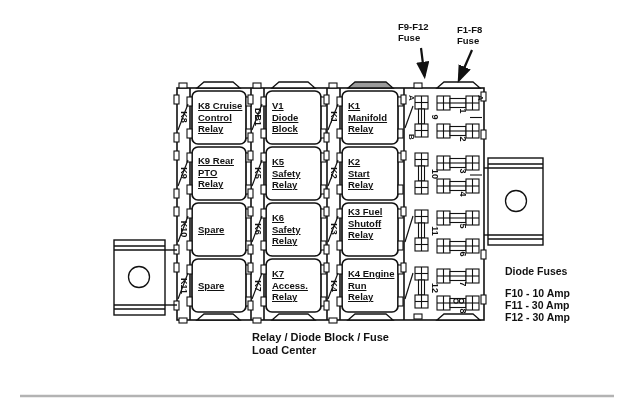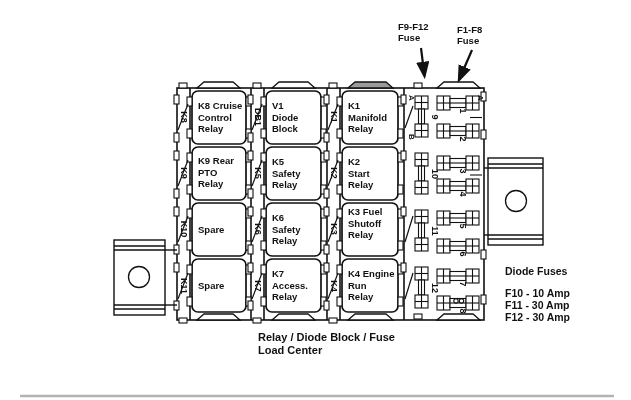--- a/index.html
+++ b/index.html
@@ -6,21 +6,21 @@
   .stage {
     position:relative; width:631px; height:400px; background:#ffffff;
     font-family:"Liberation Sans", sans-serif; color:#111; overflow:hidden;
   }
   .stage svg { position:absolute; left:0; top:0; }
   .lbl { position:absolute; color:#111; }
   .box {
     display:flex; align-items:center; padding-left:6px; box-sizing:border-box;
     font:bold 9.5px/11.5px "Liberation Sans", sans-serif;
   }
-  .box span { white-space:pre; }
+  .box span { white-space:pre;text-decoration:underline; }
   .rot { position:absolute; width:0; height:0; }
   .rot > span {
     position:absolute; white-space:nowrap; color:#111;
     transform:translate(-50%,-50%) rotate(90deg);
     font:bold 9px "Liberation Sans", sans-serif;
   }
   .rot.sm > span { font-size:8px; }
   .callout { font:bold 9.5px/11px "Liberation Sans", sans-serif; white-space:pre-line; }
   .caption { font:bold 11px/13px "Liberation Sans", sans-serif; white-space:pre-line; }
   .sparetitle { font:bold 10.5px/12px "Liberation Sans", sans-serif; }
@@ -407,16 +407,16 @@
   <div class="lbl callout" style="left:398px;top:21px">F9-F12
 Fuse</div>
   <div class="lbl callout" style="left:457px;top:24px">F1-F8
 Fuse</div>
 
   <div class="lbl sparetitle" style="left:505px;top:265px">Diode Fuses</div>
   <div class="lbl spareitem" style="left:505px;top:287px">F10 - 10 Amp</div>
   <div class="lbl spareitem" style="left:505px;top:299px">F11 - 30 Amp</div>
   <div class="lbl spareitem" style="left:505px;top:311px">F12 - 30 Amp</div>
 
-  <div class="lbl caption" style="left:258px;top:331px">Relay / Diode Block / Fuse
+  <div class="lbl caption" style="left:252px;top:331px">Relay / Diode Block / Fuse
 Load Center</div>
 
 </div>
 
 </body></html>

